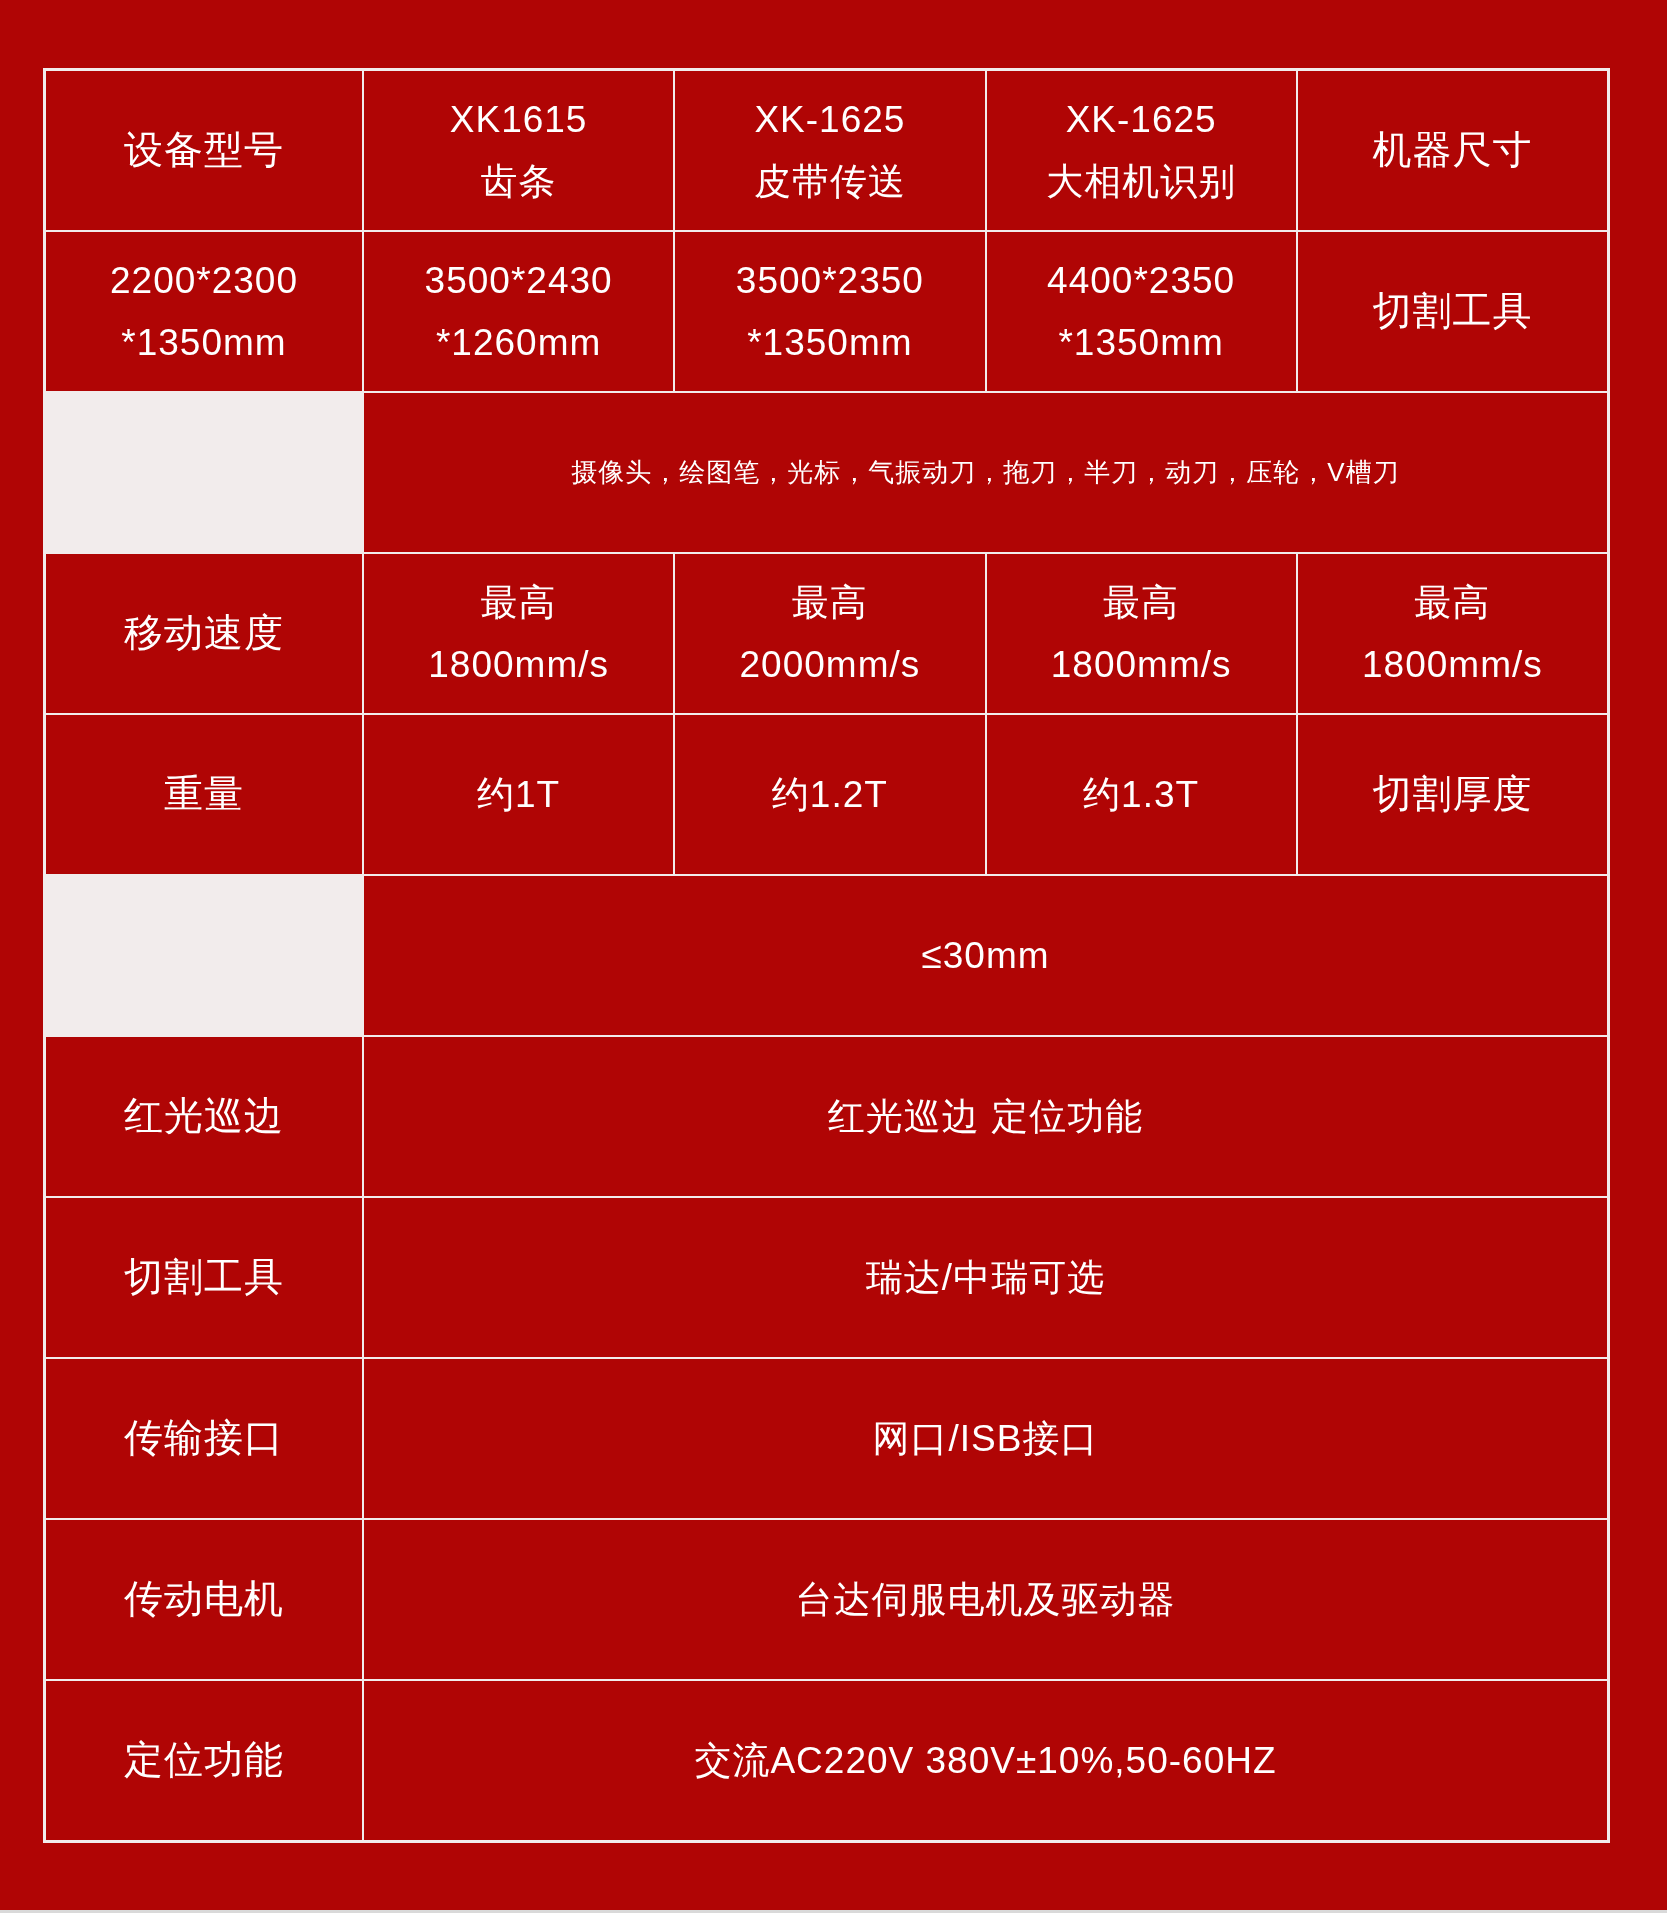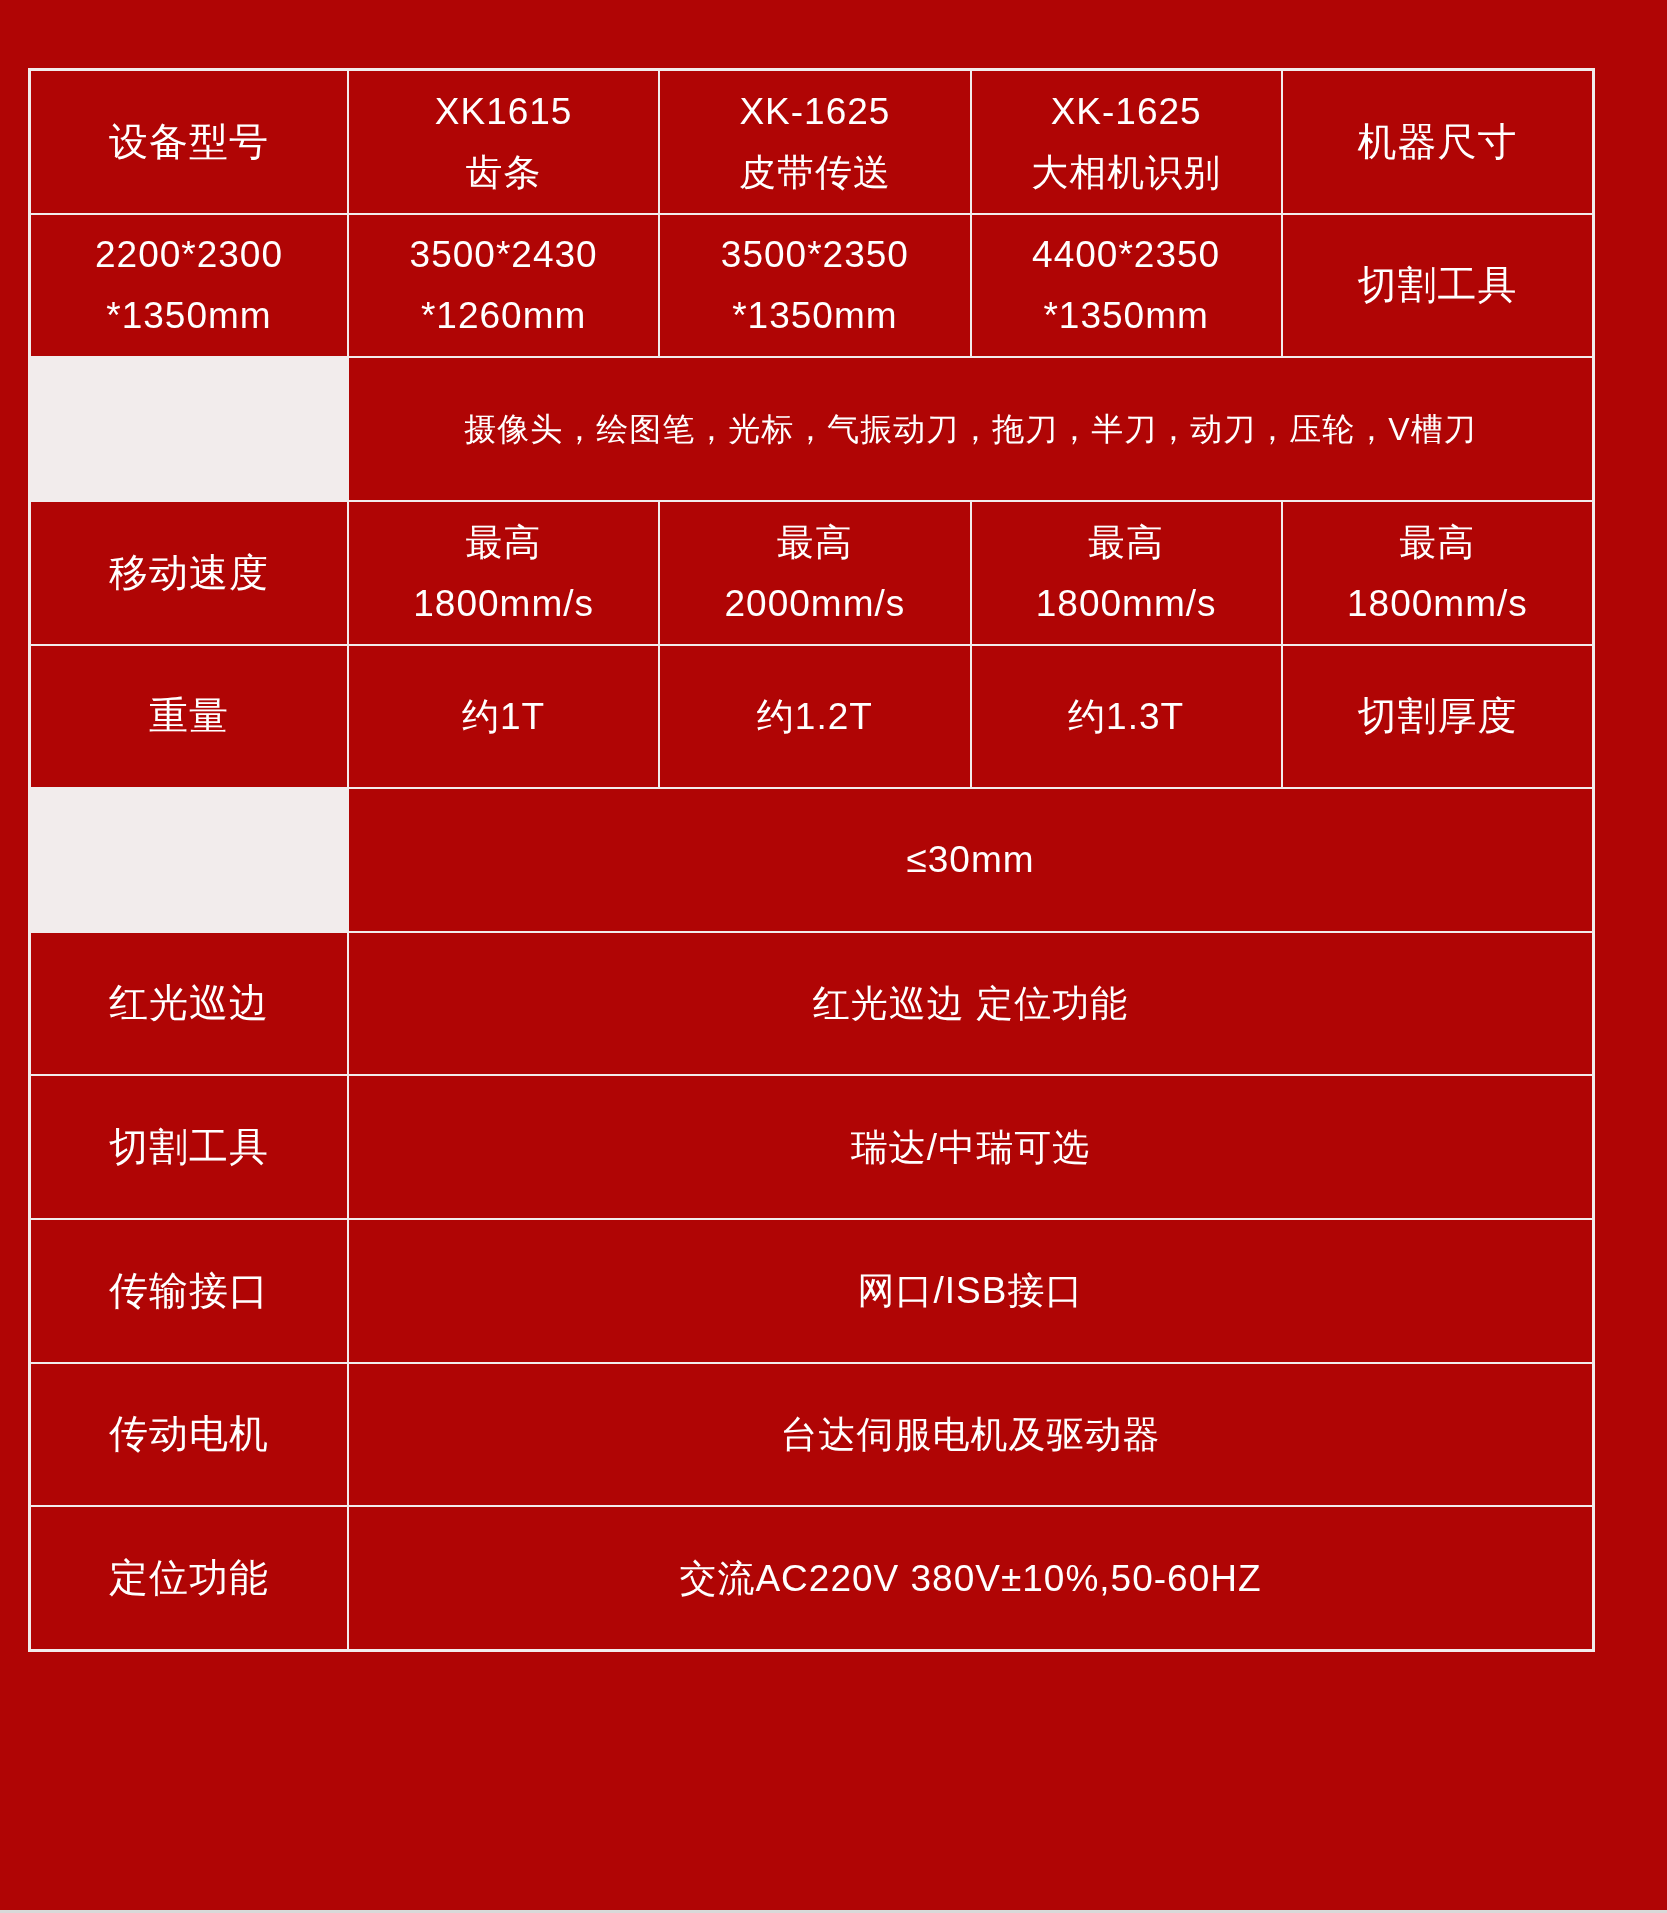--- a/index.html
+++ b/index.html
@@ -12,22 +12,22 @@
   body{
     width:1667px;height:1913px;
     background:var(--bg);
     position:relative;
     overflow:hidden;
     font-family:"Liberation Sans","DejaVu Sans",sans-serif;
     -webkit-font-smoothing:antialiased;
   }
   .spec-table{
     position:absolute;
-    left:28px;top:68px;
-    width:1567px;height:1584px;
+    left:43px;top:68px;
+    width:1567px;height:1775px;
     display:grid;
     grid-template-columns:316px repeat(4,1fr);
     grid-template-rows:repeat(11,1fr);
     gap:2px;
     background:var(--border);
     border:3px solid var(--border);
     box-sizing:border-box;
   }
   .cell{
     background:var(--bg);
@@ -38,21 +38,21 @@
     text-align:center;
     white-space:pre-line;
     font-size:37px;
     font-weight:300;
     line-height:1.65;
     letter-spacing:1px;
     overflow:hidden;
   }
   .label-cell{font-size:39px;}
   .span-cell{grid-column:2 / 6;}
-  .tools-cell{font-size:32px;}
+  .tools-cell{font-size:26px;}
   .bottom-edge{
     position:absolute;
     left:0;right:0;bottom:0;
     height:3px;
     background:var(--edge_line);
   }
 </style>
 </head>
 <body>
 

